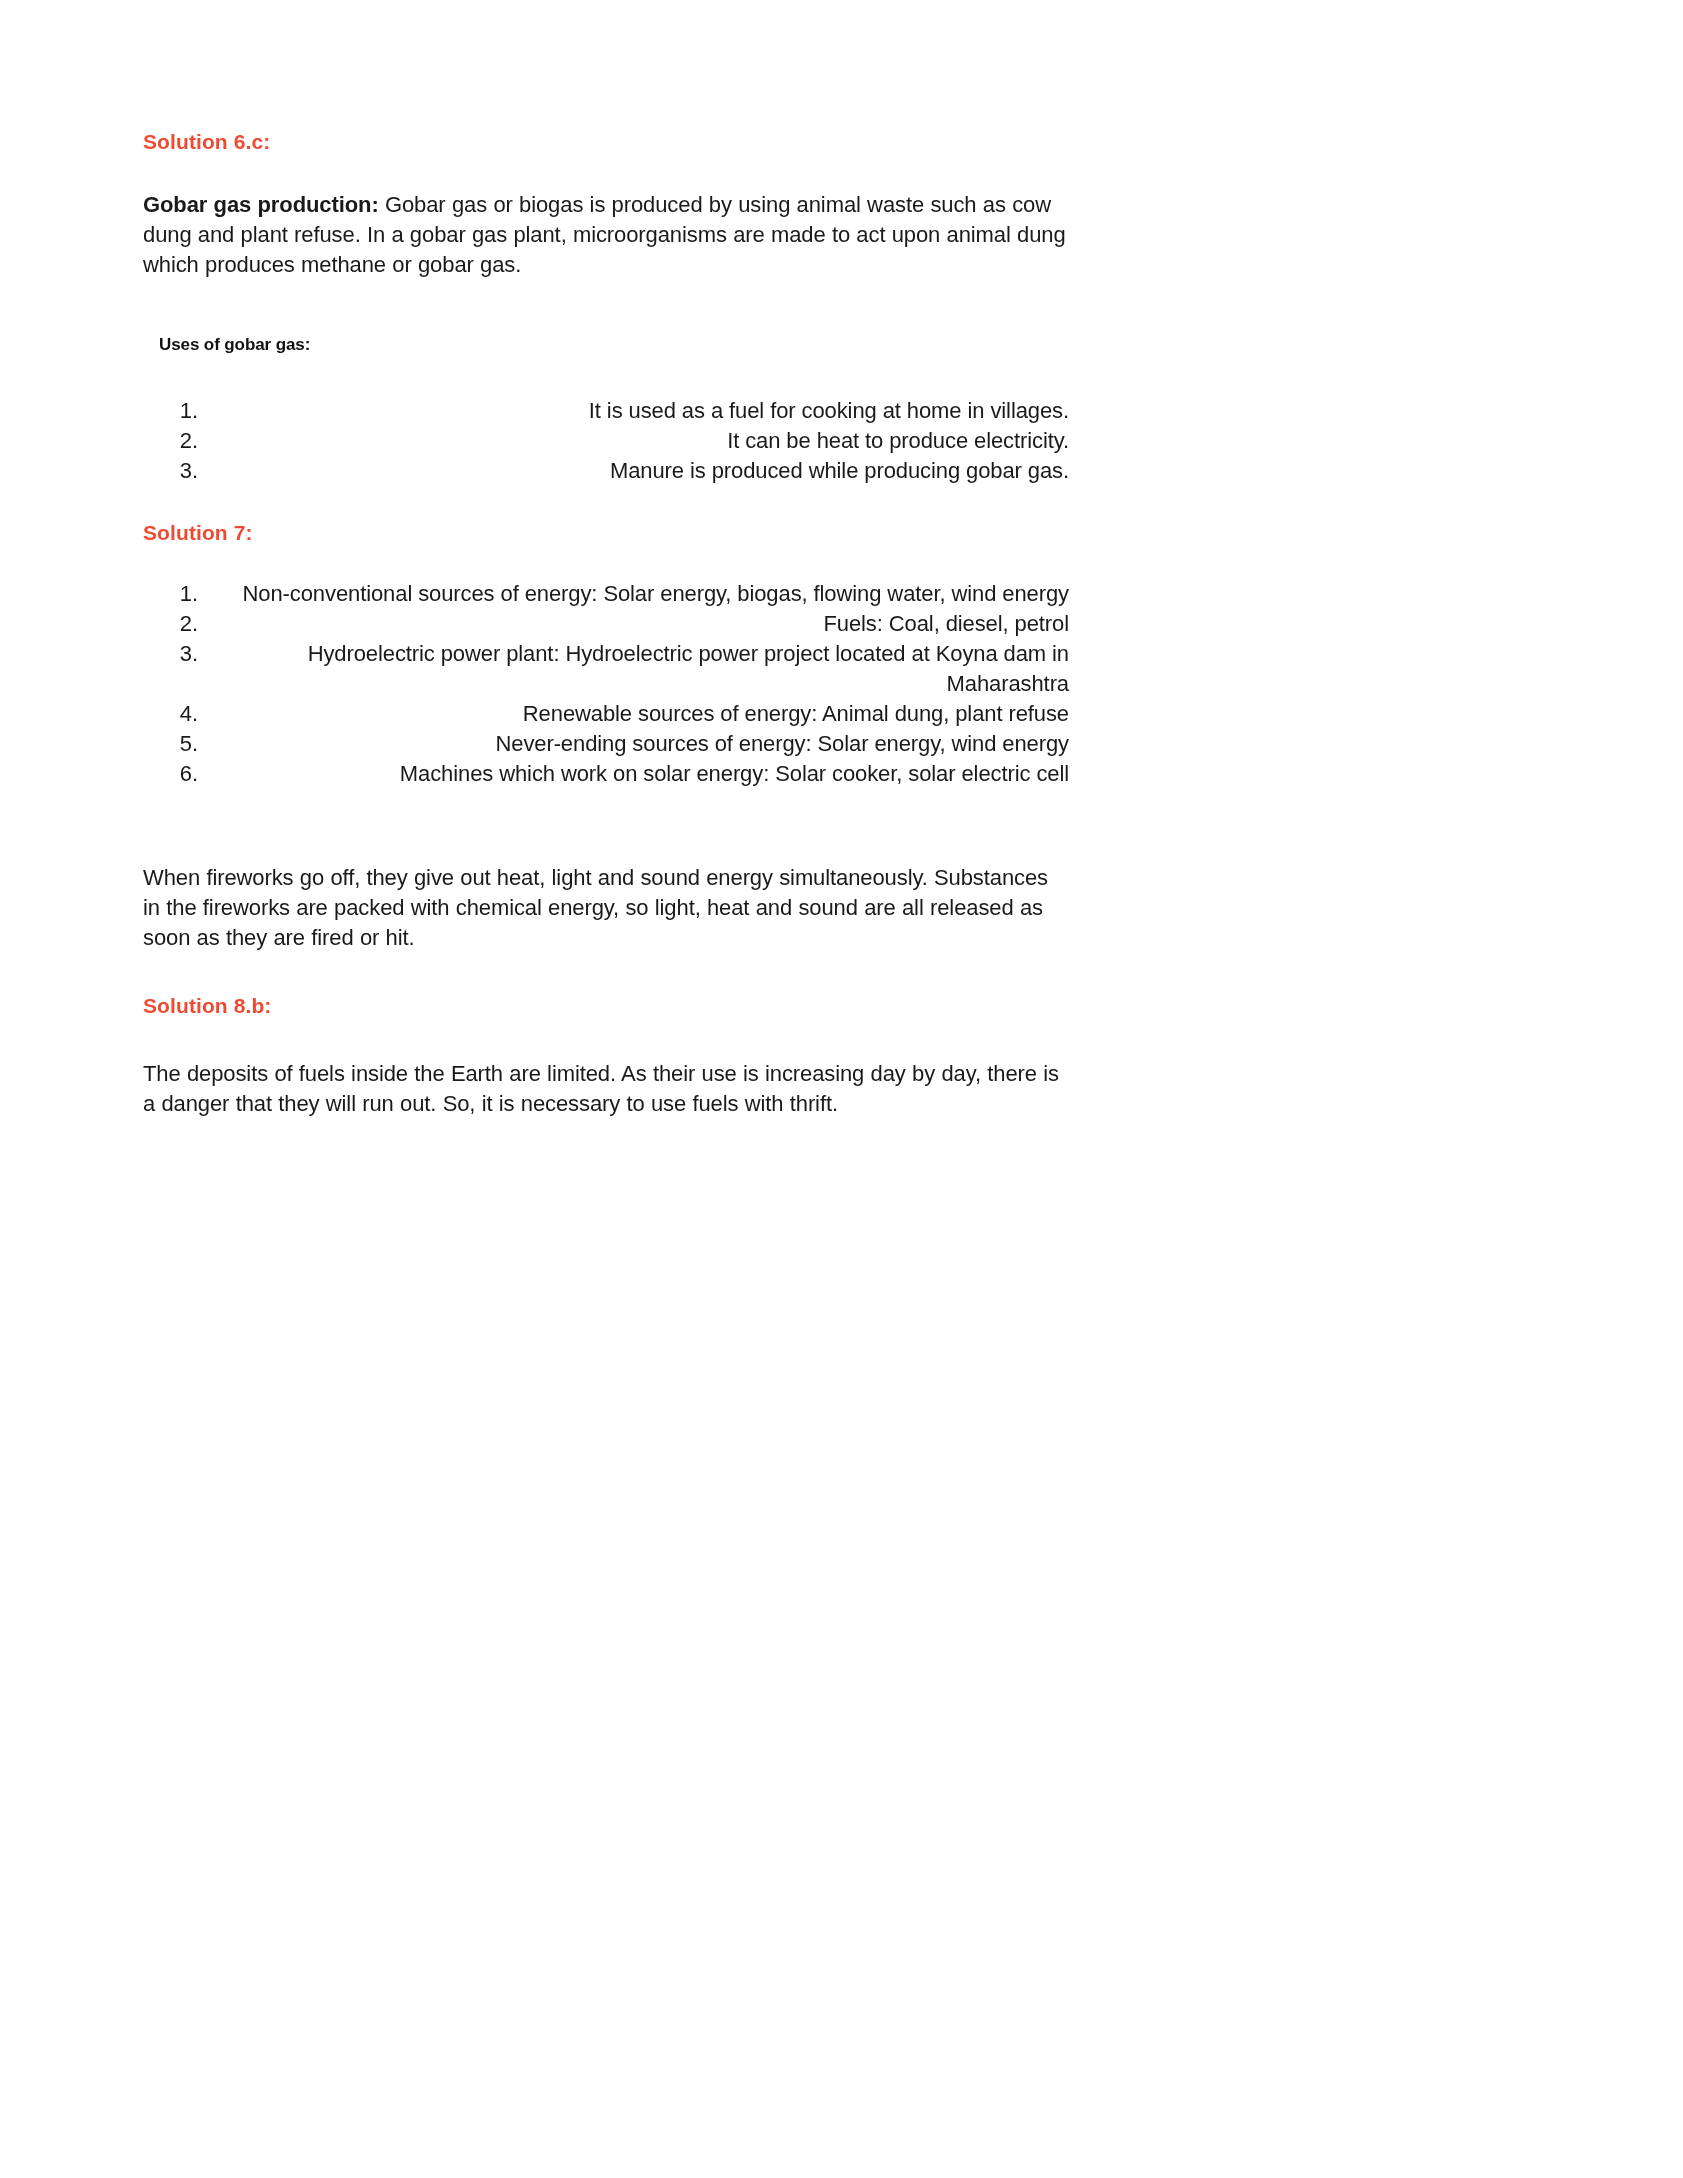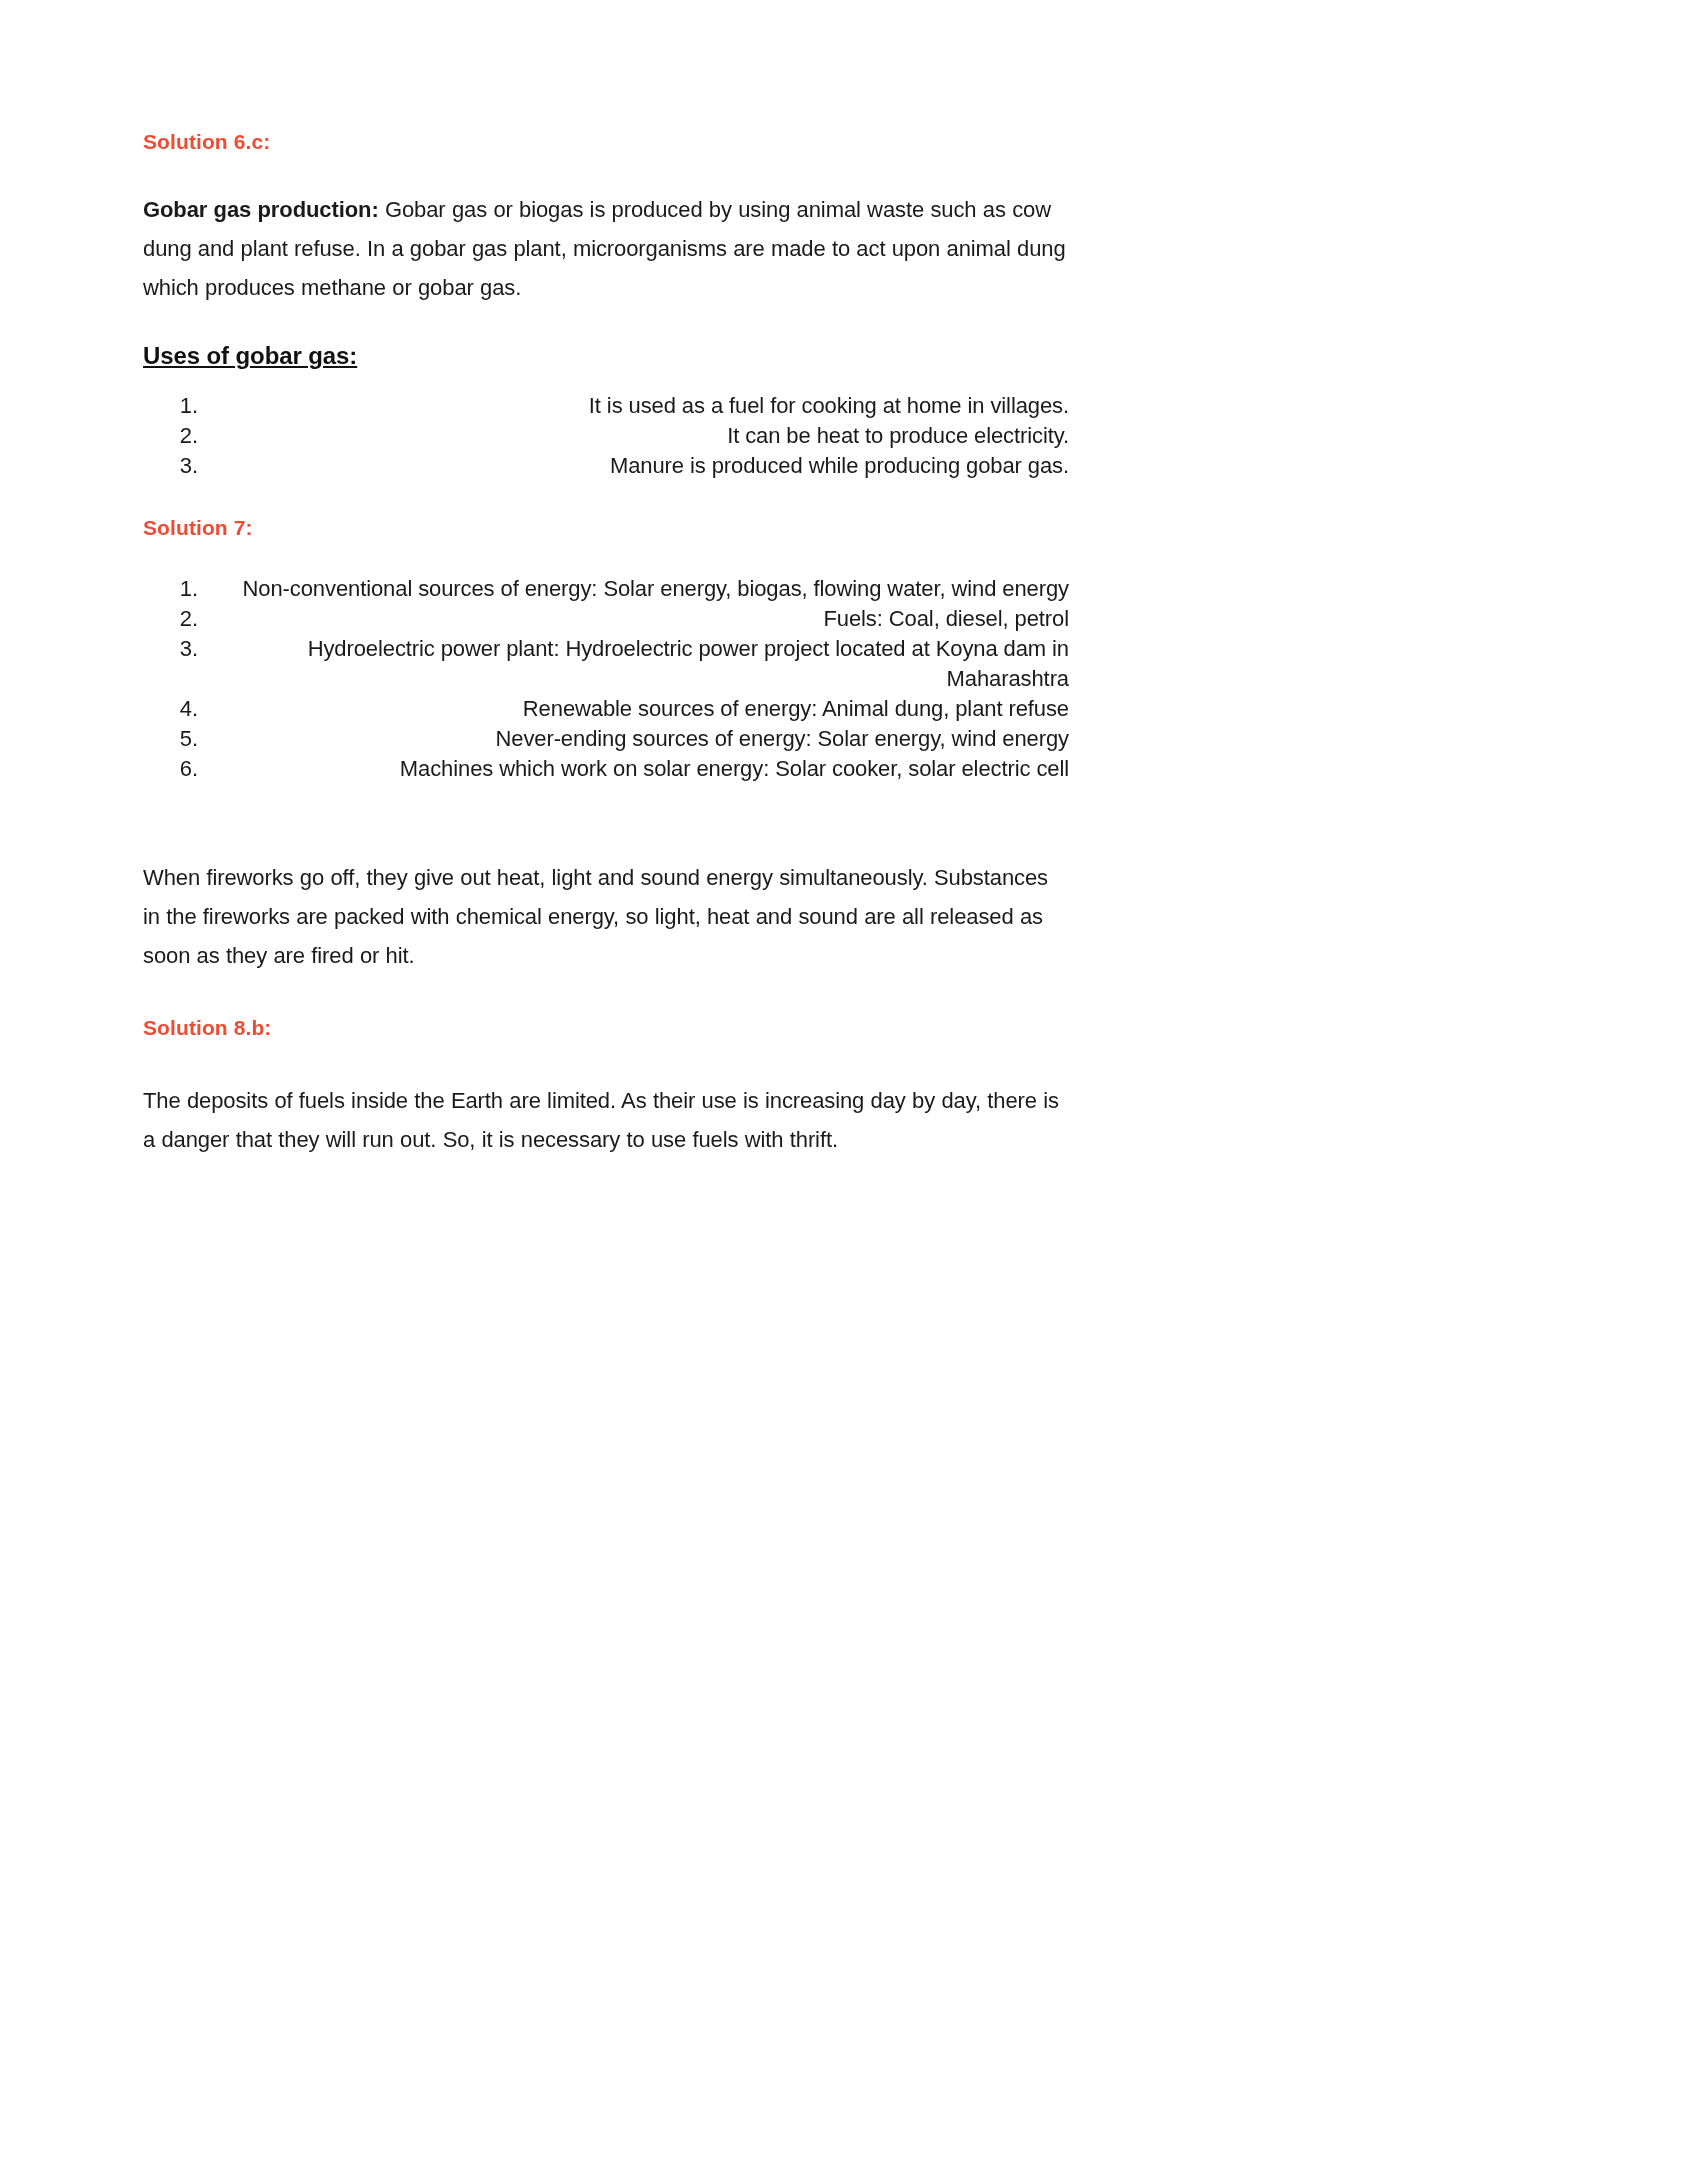--- a/index.html
+++ b/index.html
@@ -42,38 +42,37 @@
     font-weight: bold;
     font-size: 21px;
     color: #ef4b33;
     letter-spacing: 0.1px;
     margin: 0;
     line-height: 1.2;
   }
   .body-text {
     font-family: "Liberation Sans", "DejaVu Sans", sans-serif;
     font-size: 22px;
-    line-height: 39px;
+    line-height: 30px;
     color: #1a1a1a;
     margin: 0;
     letter-spacing: -0.1px;
     word-spacing: 0.3px;
   }
   .body-text b, .lead-label {
     font-weight: bold;
   }
   .subhead {
     font-family: "Liberation Sans", "DejaVu Sans", sans-serif;
-    font-size: 24px;
+    font-size: 17px;
     line-height: 30px;
     font-weight: bold;
     color: #111111;
-    margin: 0;
+    margin: 16px;
     letter-spacing: -0.1px;
-    text-decoration: underline;
   }
   ol.num-list {
     margin: 0;
     padding: 0 0 0 61px;
     list-style-position: outside;
     list-style-type: decimal;
     text-align: right;
   }
   ol.num-list > li {
     font-family: "Liberation Sans", "DejaVu Sans", sans-serif;

